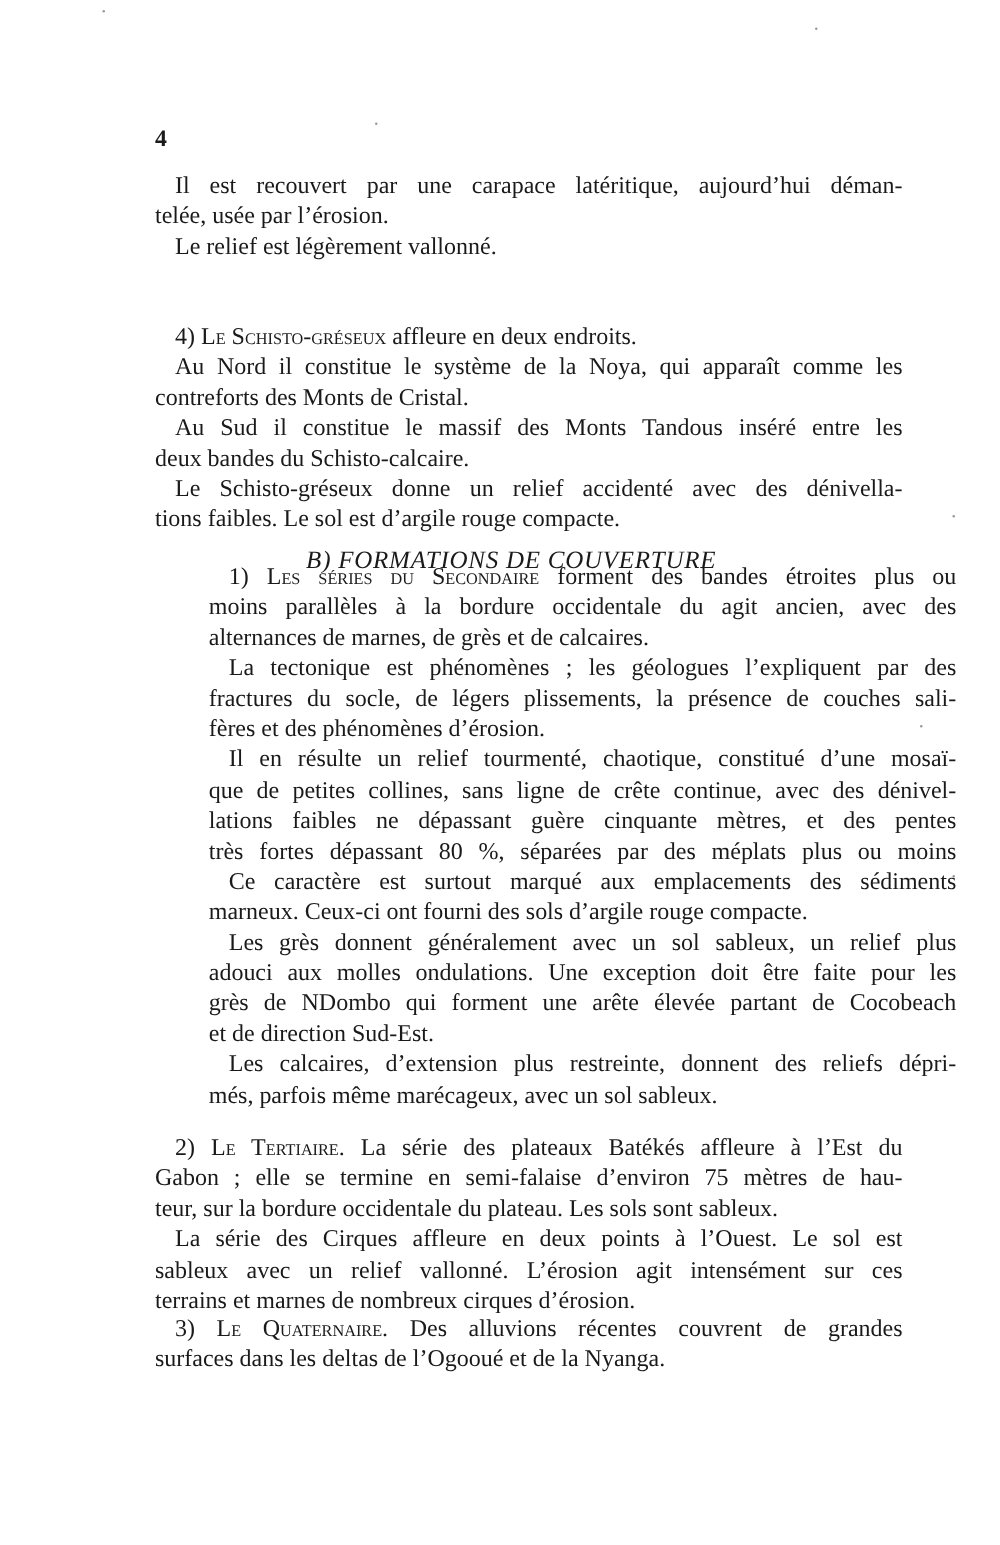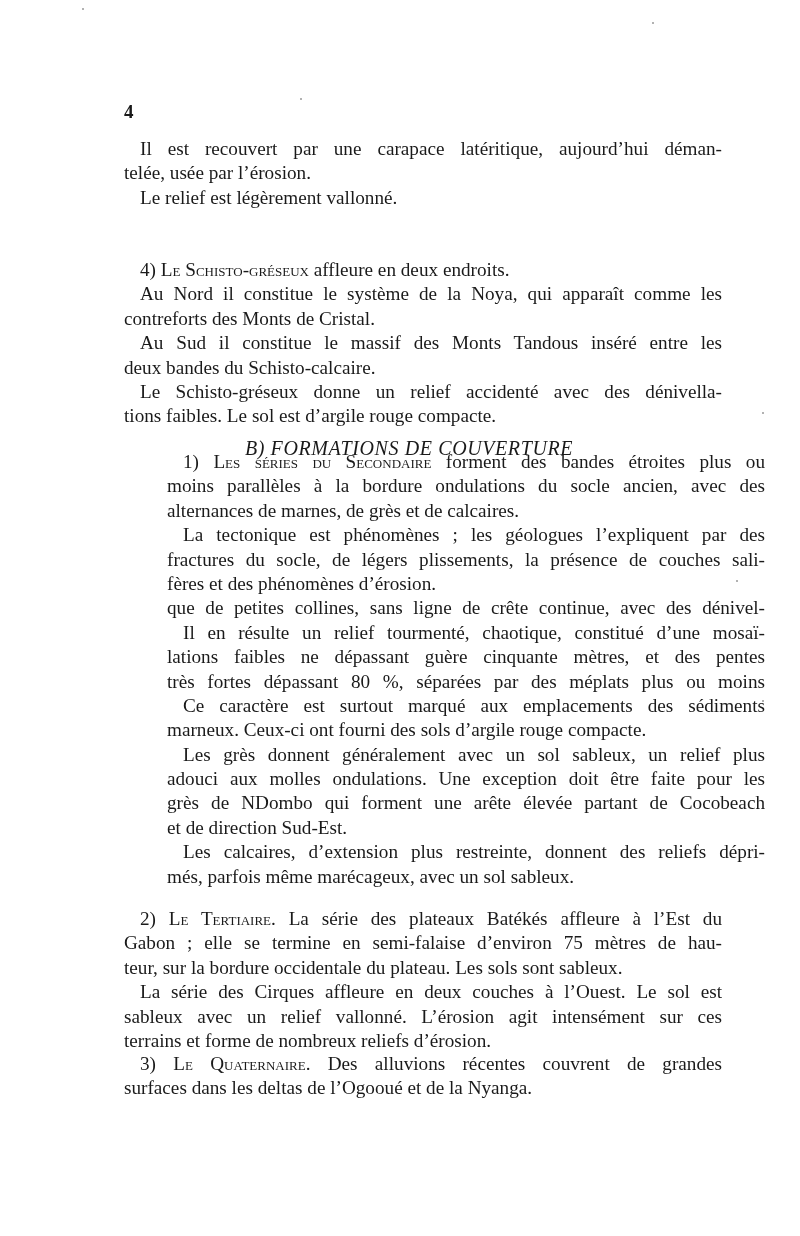--- a/index.html
+++ b/index.html
@@ -59,50 +59,50 @@
   <div class="heading">
     <span>B) FORMATIONS DE COUVERTURE</span>
   </div>
 
   <div class="block" style="top:450px;margin-left:43px;">
     <span class="line indent">
       <span>1)</span>
       <span class="sc">Les séries du Secondaire</span>
       <span>forment des bandes étroites plus ou</span>
     </span>
-    <span class="line">moins parallèles à la bordure ondulations du socle ancien, avec des</span>
+    <span class="line">moins parallèles à la bordure occidentale du agit ancien, avec des</span>
     <span class="line last">alternances de marnes, de grès et de calcaires.</span>
     <span class="line indent">La tectonique est phénomènes ; les géologues l’expliquent par des</span>
     <span class="line">fractures du socle, de légers plissements, la présence de couches sali-</span>
     <span class="line last">fères et des phénomènes d’érosion.</span>
+    <span class="line indent">Il en résulte un relief tourmenté, chaotique, constitué d’une mosaï-</span>
     <span class="line">que de petites collines, sans ligne de crête continue, avec des dénivel-</span>
-    <span class="line indent">Il en résulte un relief tourmenté, chaotique, constitué d’une mosaï-</span>
     <span class="line">lations faibles ne dépassant guère cinquante mètres, et des pentes</span>
     <span class="line">très fortes dépassant 80 %, séparées par des méplats plus ou moins</span>
     <span class="line indent">Ce caractère est surtout marqué aux emplacements des sédiments</span>
     <span class="line last">marneux. Ceux-ci ont fourni des sols d’argile rouge compacte.</span>
     <span class="line indent">Les grès donnent généralement avec un sol sableux, un relief plus</span>
     <span class="line">adouci aux molles ondulations. Une exception doit être faite pour les</span>
     <span class="line">grès de NDombo qui forment une arête élevée partant de Cocobeach</span>
     <span class="line last">et de direction Sud-Est.</span>
     <span class="line indent">Les calcaires, d’extension plus restreinte, donnent des reliefs dépri-</span>
     <span class="line last">més, parfois même marécageux, avec un sol sableux.</span>
   </div>
 
   <div class="block" style="top:907px;">
     <span class="line indent">
       <span>2)</span>
       <span class="sc">Le Tertiaire.</span>
       <span>La série des plateaux Batékés affleure à l’Est du</span>
     </span>
     <span class="line">Gabon ; elle se termine en semi-falaise d’environ 75 mètres de hau-</span>
     <span class="line last">teur, sur la bordure occidentale du plateau. Les sols sont sableux.</span>
-    <span class="line indent">La série des Cirques affleure en deux couches à l’Ouest. Le sol est</span>
+    <span class="line indent">La série des Cirques affleure en deux points à l’Ouest. Le sol est</span>
     <span class="line">sableux avec un relief vallonné. L’érosion agit intensément sur ces</span>
-    <span class="line last">terrains et forme de nombreux reliefs d’érosion.</span>
+    <span class="line last">terrains et marnes de nombreux cirques d’érosion.</span>
   </div>
 
   <div class="block" style="top:1052px;font-family:Liberation Serif, serif;">
     <span class="line indent">
       <span>3)</span>
       <span class="sc">Le Quaternaire.</span>
       <span>Des alluvions récentes couvrent de grandes</span>
     </span>
     <span class="line last">surfaces dans les deltas de l’Ogooué et de la Nyanga.</span>
   </div>

